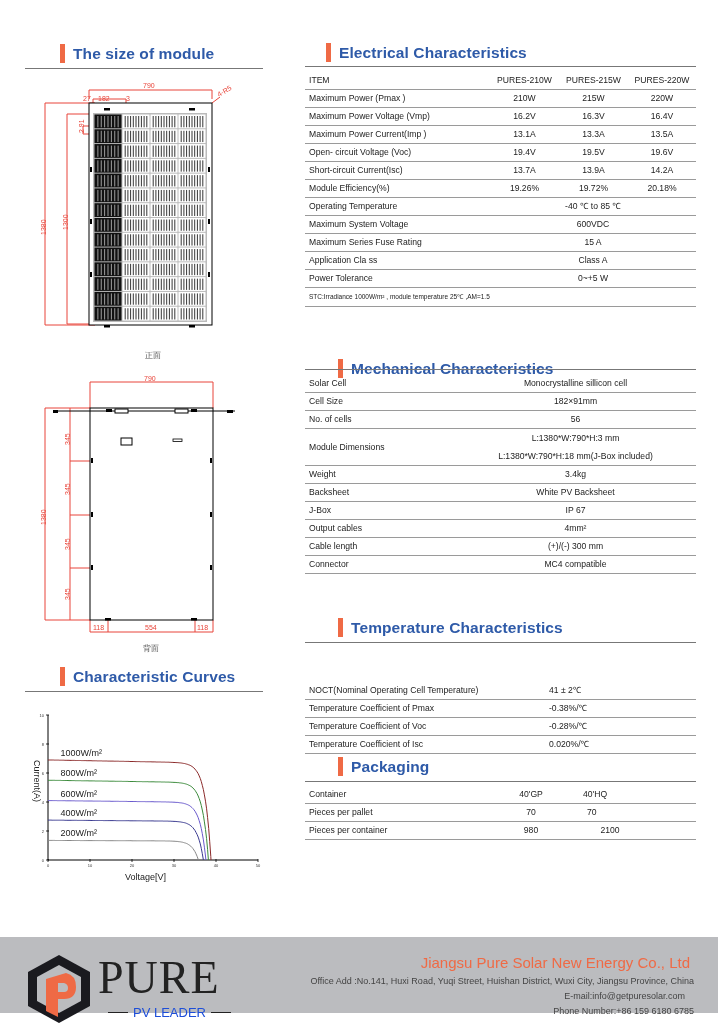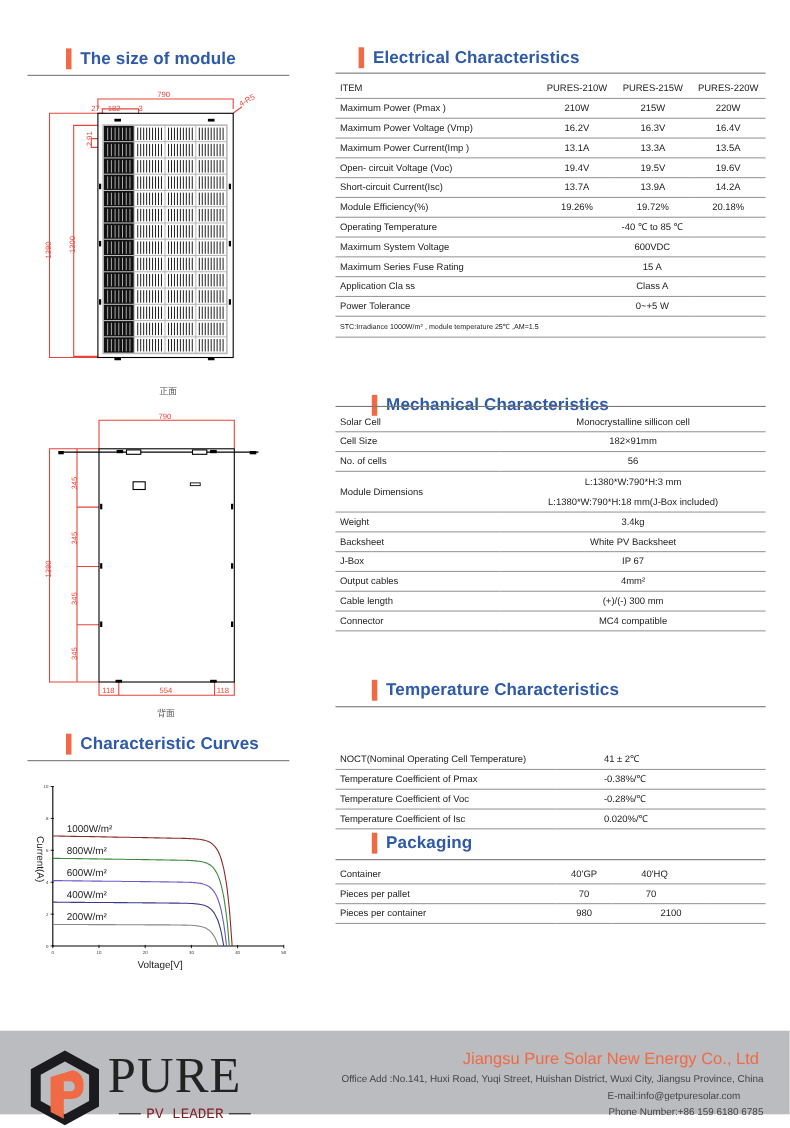--- a/index.html
+++ b/index.html
@@ -899,20 +899,20 @@
 <div class="footer">
   <svg class="abs" style="left:24px; top:16px;" width="70" height="72" viewBox="0 0 70 72">
     <polygon points="35,2 66,19 66,53 35,70 4,53 4,19" fill="#1a1a1f"></polygon>
     <polygon points="35,12 57,24 57,48 35,60 13,48 13,24" fill="#bbbcbf"></polygon>
     <path d="M22,26 L42,20 Q52,22 52,34 Q52,46 40,46 L34,46 L34,64 L22,58 Z" fill="#ef6a45"></path>
     <path d="M34,30 L40,30 Q44,31 44,35 Q44,39 40,39 L34,39 Z" fill="#bbbcbf"></path>
   </svg>
   <div class="abs" style="left:98px; top:14px; font-family:'Liberation Serif', serif; font-size:46px; color:#222; letter-spacing:1px;">PURE</div>
   <div class="abs" style="left:108px; top:68px; display:flex; align-items:center; gap:5px;">
     <span style="display:inline-block; width:20px; height:1.5px; background:#222;"></span>
-    <span style="font-size:13px; color:#7f1d1d;font-family:Liberation Mono, monospace;">PV LEADER</span>
+    <span style="font-size:13px; color:#1d4ed8;">PV LEADER</span>
     <span style="display:inline-block; width:20px; height:1.5px; background:#222;"></span>
   </div>
   <div class="abs" style="right:28px; top:17px; font-size:15px; color:#ef6a45;">Jiangsu Pure Solar New Energy Co., Ltd</div>
   <div class="abs" style="right:24px; top:39px; font-size:9px; color:#444; text-align:right;">Office Add :No.141, Huxi Road, Yuqi Street, Huishan District, Wuxi City, Jiangsu Province, China</div>
-  <div class="abs" style="right:45px; top:54px; font-size:9px; color:#444; text-align:left;">E-mail:info@getpuresolar.com</div>
+  <div class="abs" style="right:33px; top:54px; font-size:9px; color:#444; text-align:left;">E-mail:info@getpuresolar.com</div>
   <div class="abs" style="right:24px; top:69px; font-size:9px; color:#444; text-align:right;">Phone Number:+86 159 6180 6785</div>
 </div>
 
 </body></html>

